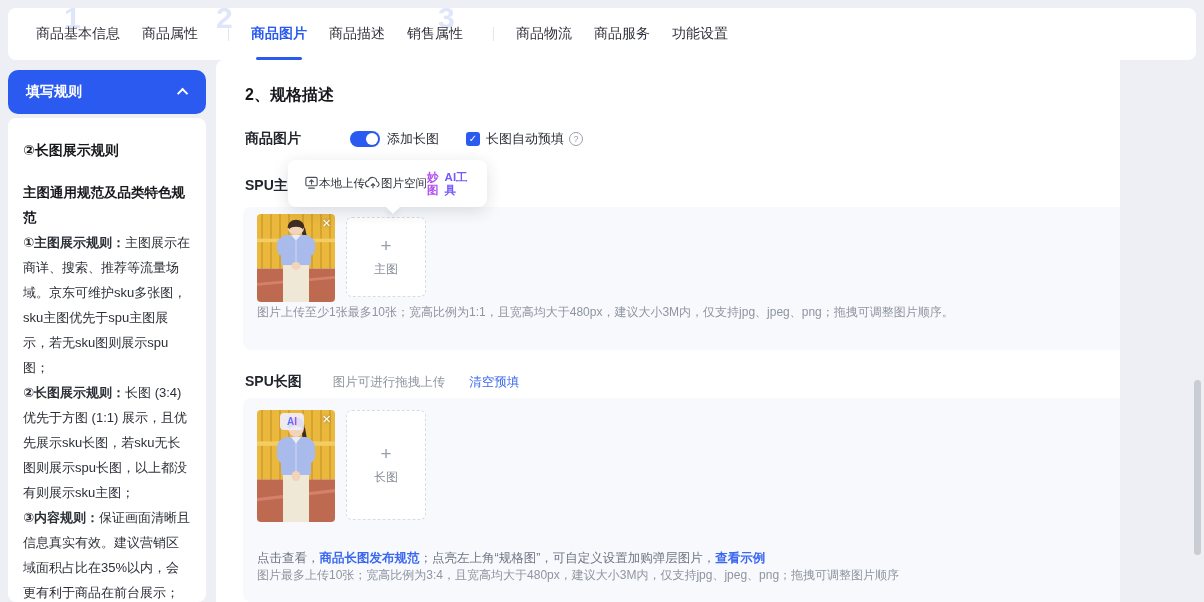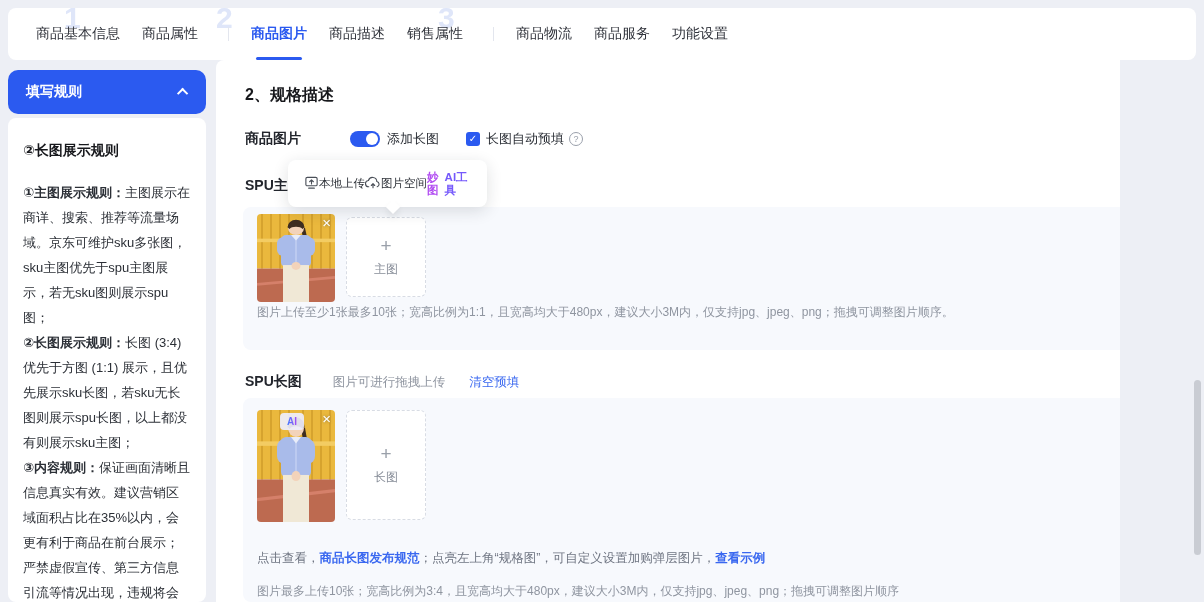--- a/index.html
+++ b/index.html
@@ -83,21 +83,21 @@
       cursor:pointer; }
   .box-main { top:10px; height:80px; }
   .box-long { top:12px; height:110px; }
   .plus { font-size:19px; color:#9aa0aa; line-height:20px; }
   .upload-box-label { font-size:12px; color:#878d98; margin-top:5px; }
   .note { position:absolute; left:14px; font-size:12px; color:#8f95a0; line-height:18px; }
   .note-main { top:96px; }
   .warn { position:absolute; left:14px; top:128px; font-size:12.5px; font-weight:600; color:#ff8a00; }
   .note-l2 { top:151px; font-size:12.5px; color:#6f7582; }
   .note-l2 .link { font-weight:600; }
-  .note-l3 { top:168px;margin-top:16px; }
+  .note-l3 { top:168px; }
   
   .popover { position:absolute; left:72px; top:100px; width:199px; height:47px; background:#fff;
       border-radius:8px; box-shadow:0 4px 16px rgba(31,35,41,.14); display:flex; align-items:center;
       justify-content:space-between; padding:0 16px; z-index:5; }
   .pop-arrow { position:absolute; left:100px; bottom:-5px; width:10px; height:10px; background:#fff;
       transform:rotate(45deg); box-shadow:3px 3px 6px rgba(31,35,41,.08); }
   .pop-item { display:flex; flex-direction:row; align-items:center; cursor:pointer; }
   .pop-item svg { display:block; margin-bottom:2px; }
   .pop-label { font-size:11.5px; color:#2b2f36; white-space:nowrap; }
   .ai-l1 { font-size:11.5px; font-weight:bold; color:#b24df2; line-height:13px; }
@@ -128,20 +128,21 @@
     <div class="tab">功能设置</div>
   </div>
 </div>
 
 <div class="side-header">
   <span class="side-header-label">填写规则</span>
   <span class="chev-up"></span>
 </div>
 <div class="side-panel">
   <div class="guide-title">②长图展示规则</div>
+  <div class="spec-title">主图通用规范及品类特色规范</div>
   <p class="rule"><span class="b">①主图展示规则：</span><span>主图展示在商详、搜索、推荐等流量场域。京东可维护sku多张图，sku主图优先于spu主图展示，若无sku图则展示spu图；</span></p>
   <p class="rule"><span class="b">②长图展示规则：</span><span>长图 (3:4) 优先于方图 (1:1) 展示，且优先展示sku长图，若sku无长图则展示spu长图，以上都没有则展示sku主图；</span></p>
   <p class="rule"><span class="b">③内容规则：</span><span>保证画面清晰且信息真实有效。建议营销区域面积占比在35%以内，会更有利于商品在前台展示；严禁虚假宣传、第三方信息引流等情况出现，违规将会造成商品下架或流量减</span></p>
 </div>
 
 <div class="main">
   <div class="section-title">2、规格描述</div>
 
   <div class="row-controls">
     <span class="field-label">商品图片</span>

